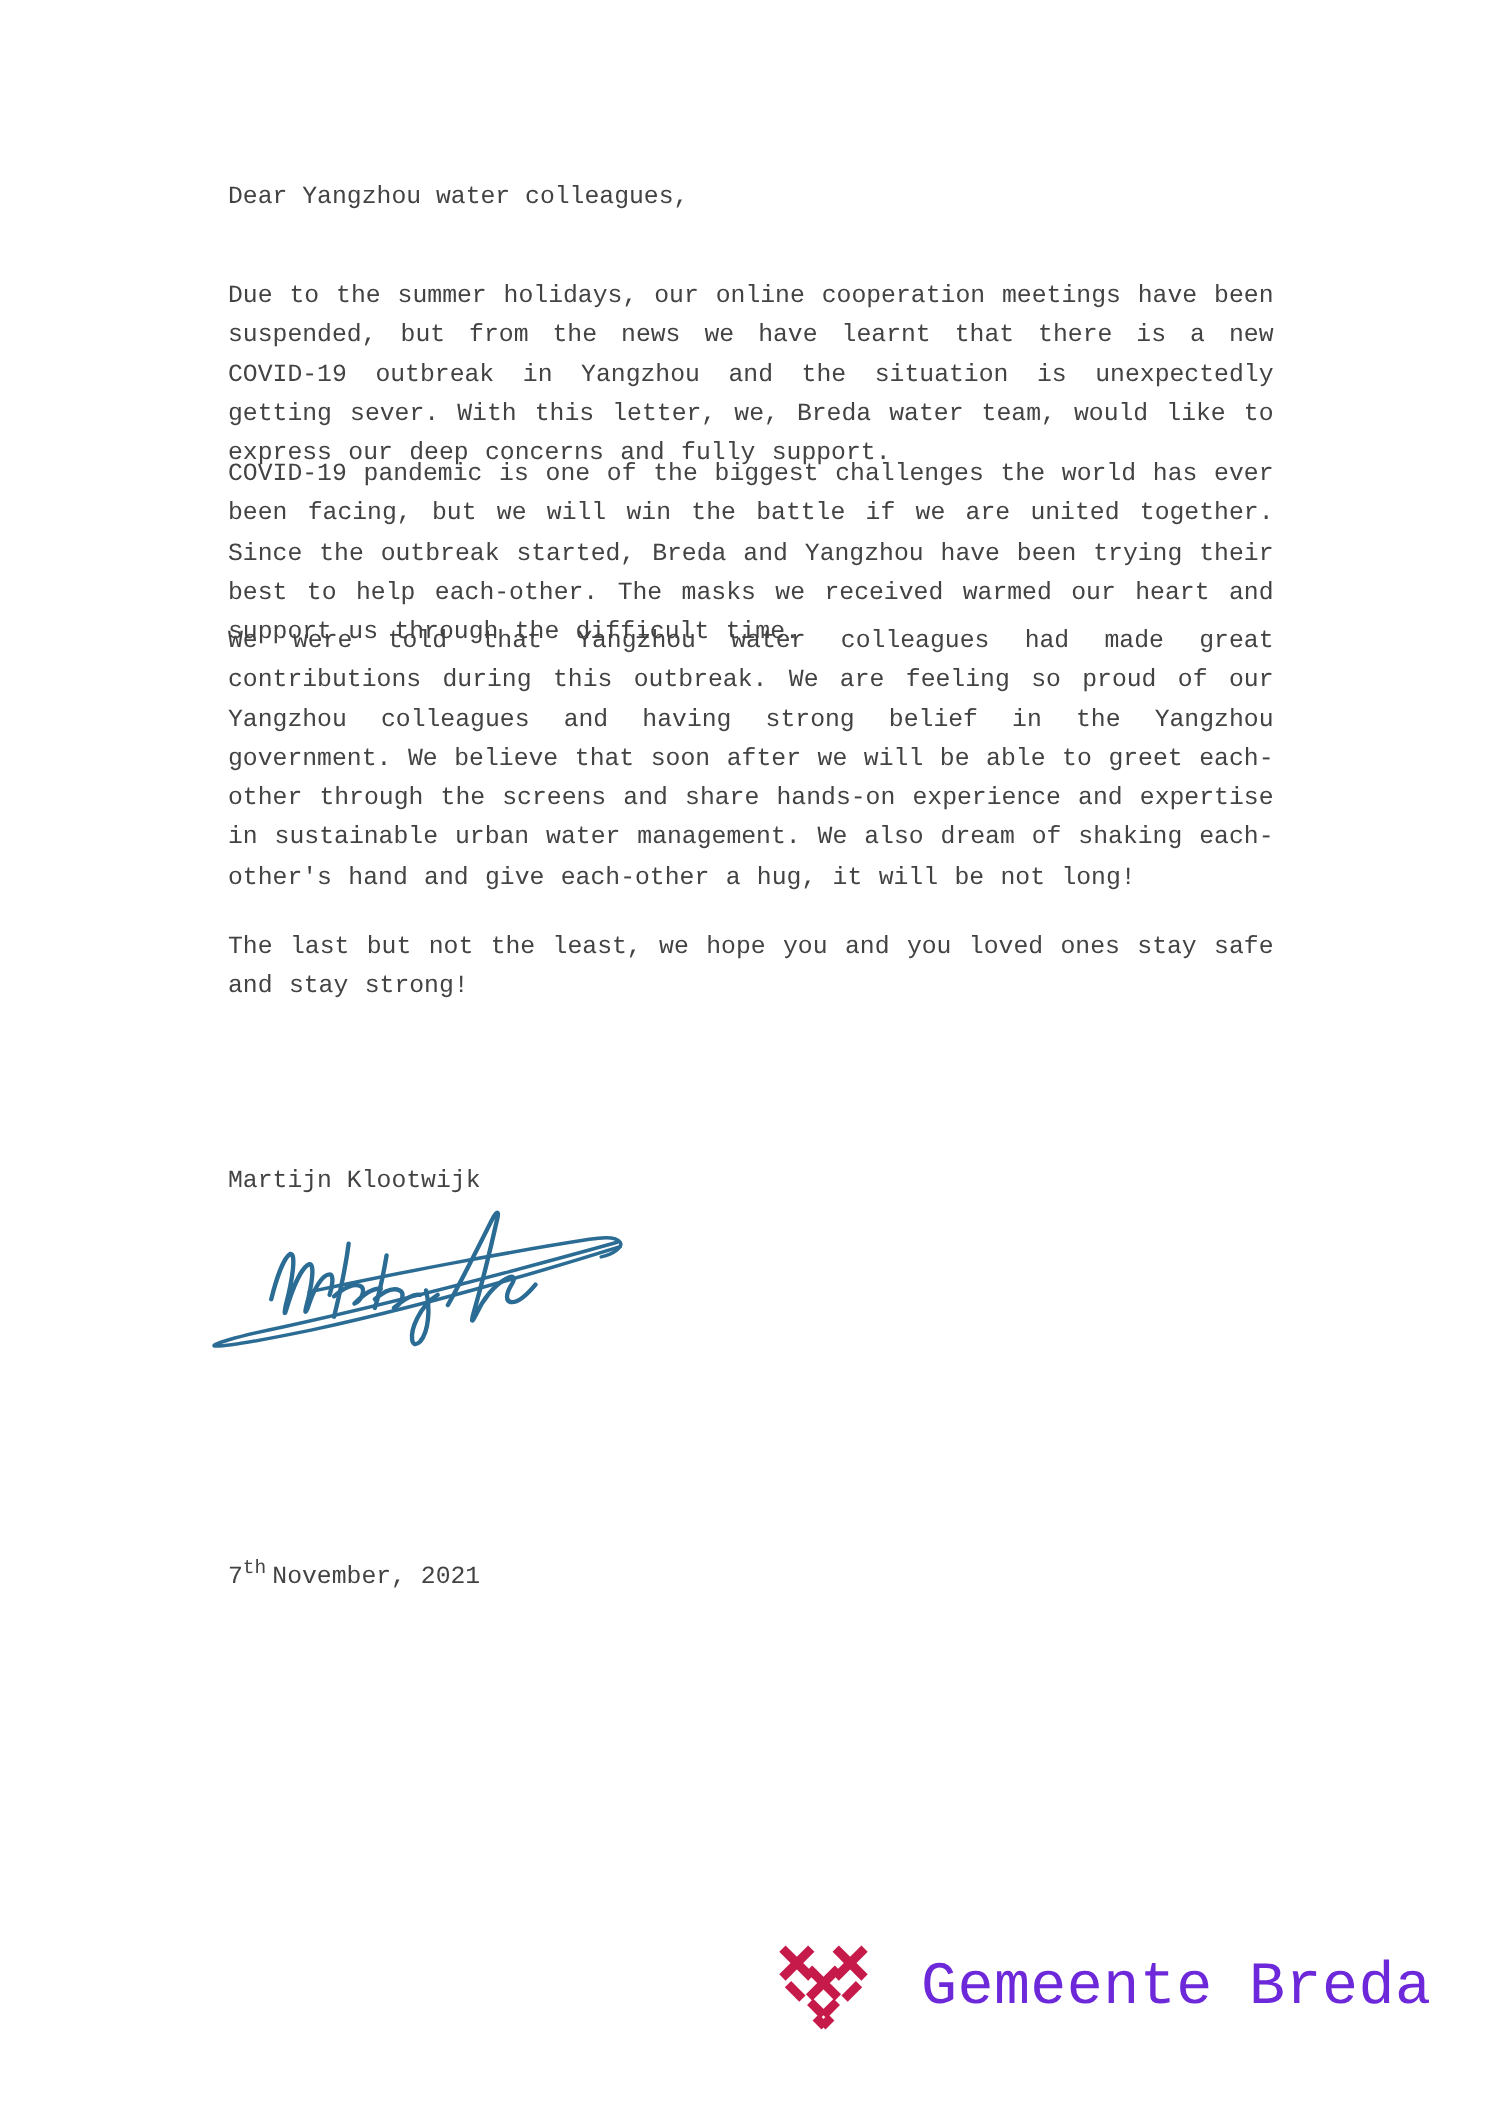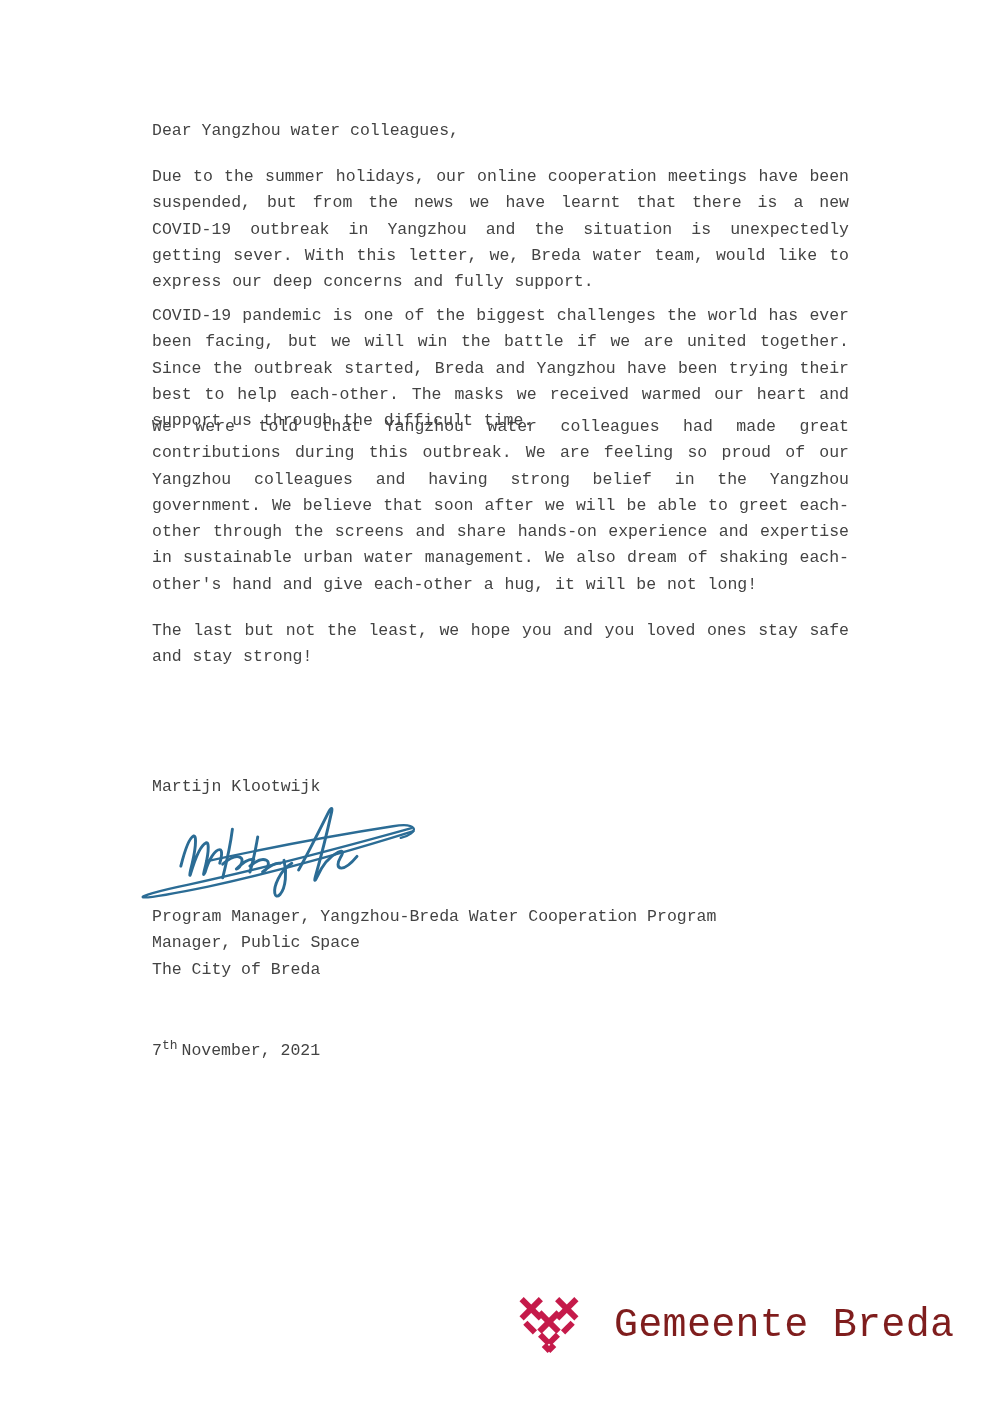--- a/index.html
+++ b/index.html
@@ -10,21 +10,21 @@
     background: #ffffff;
     font-family: Liberation Mono, monospace;
     color: #434343;
     overflow: hidden;
   }
   .block { position: absolute; left: 152px; width: 697px; }
   .text { font-size: 16.5px; line-height: 26.3px; }
   .para { text-align: justify; word-spacing: 1px; margin: 0; }
   .line { margin: 0; }
   .salutation { top: 118px; }
-  .para-1 { top: 164px; }
+  .para-1 { top: 184px; }
   .para-2 { top: 303px; }
   .para-3 { top: 414px; }
   .para-4 { top: 618px; }
   .signer-name { top: 774px; }
   .signature-wrap {
     position: absolute;
     left: 138px;
     top: 801px;
     width: 292px;
     height: 104px;
@@ -42,21 +42,21 @@
     position: absolute;
     left: 512px;
     top: 1294px;
     display: flex;
     align-items: center;
     gap: 28px;
   }
   .logo-mark { width: 74px; height: 62px; display: block; }
   .footer-text {
     font-size: 40px;
-    color: #7f1d1d;
+    color: #6d28d9;
     letter-spacing: 0.3px;
     white-space: nowrap;
   }
   svg .ink { fill: none; stroke-linecap: round; stroke-linejoin: round; }
   svg .bar { stroke-linecap: butt; }
 </style>
 </head>
 <body>
 
 <div class="page">
@@ -82,25 +82,20 @@
         <path stroke-width="3" d="M 87,64 C 94,58 101,55 105,57 C 109,59 106,67 101,69 C 108,62 114,58 119,59"></path>
         <path stroke-width="3" d="M 123,36 C 121,48 118,62 115,72"></path>
         <path stroke-width="3" d="M 115,66 C 122,60 128,58 132,60 C 136,62 133,70 128,72 C 135,66 141,62 146,63"></path>
         <path stroke-width="3" d="M 150,60 C 153,72 152,88 146,95 C 140,101 138,91 144,79 C 148,71 153,66 158,63"></path>
         <path stroke-width="3" d="M 165,70 C 174,54 186,30 195,12 C 198,6 200,5 199,10 C 195,28 189,53 183,74 C 181,81 181,83 184,77 C 189,66 197,56 205,52 C 210,49 212,51 208,57 C 205,62 204,68 209,68 C 214,68 220,62 225,56"></path>
         <path stroke-width="2.4" d="M 70,61 C 130,48 210,33 262,25 C 274,23 281,24 283,27 C 285,30 279,35 270,37"></path>
       </g>
     </svg>
   </div>
 
-  <div class="block text titles">
-    <p class="line">Program Manager, Yangzhou-Breda Water Cooperation Program</p>
-    <p class="line">Manager, Public Space</p>
-    <p class="line">The City of Breda</p>
-  </div>
 
   <p class="block text line date-line">
     <span>7</span><sup>th</sup><span class="date-rest">November, 2021</span>
   </p>
 
   <div class="footer">
     <svg class="logo-mark" viewBox="0 0 100 82">
       <g class="bar" fill="none" stroke-width="8" stroke="#c51a4a">
 
         <line x1="13" y1="6" x2="39" y2="32"></line>

